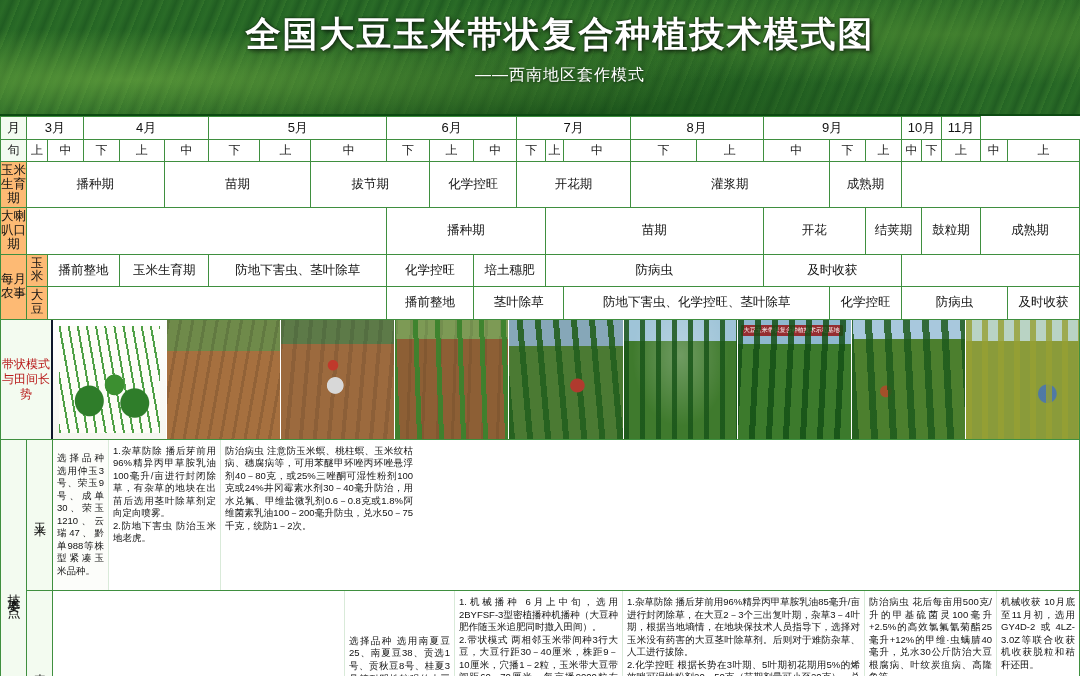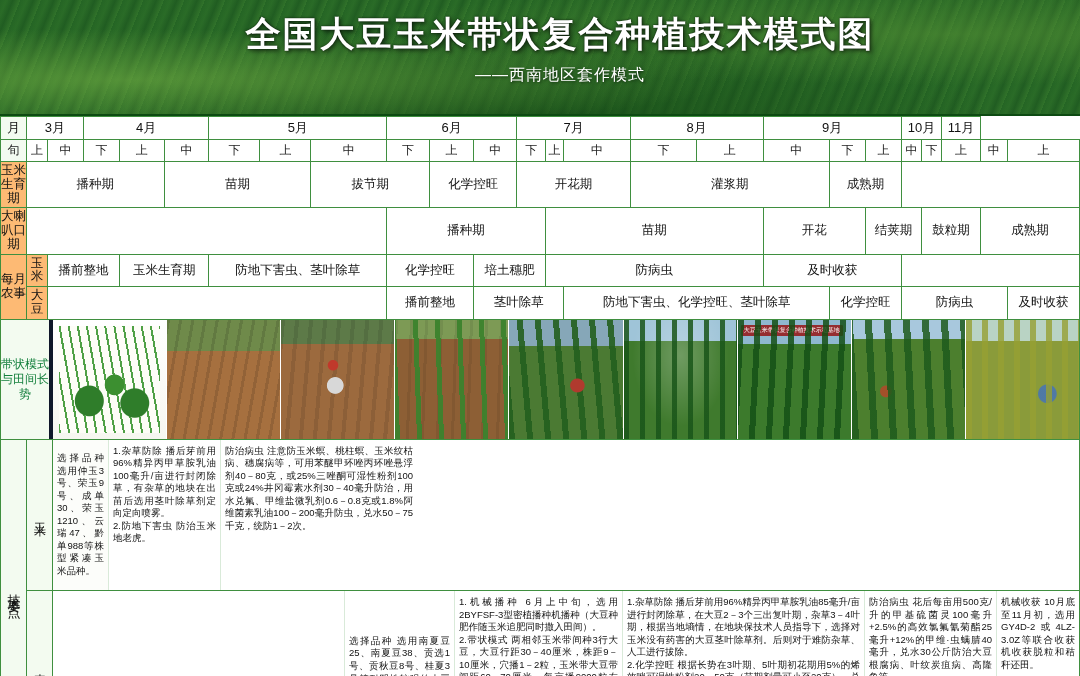--- a/index.html
+++ b/index.html
@@ -78,27 +78,27 @@
   .photos {
     display: flex;
     height: 120px;
     border-left: 1px solid #3f8f3f;
     border-right: 1px solid #3f8f3f;
     border-bottom: 1px solid #3f8f3f;
   }
   .photo-label {
     width: 52px;
     flex: 0 0 52px;
-    border-right: 4px solid #0f172a;
+    border-right: 2px solid #0f172a;
     background: #f3fbf0;
     display:flex; align-items:center; justify-content:center;
     font-size: 12px;
     line-height: 1.25;
     text-align:center;
-    color:#15803d;
+    color:#b91c1c;
   }
   .photo {
     flex: 1 1 0;
     border-right: 1px solid #ffffff;
     position: relative;
     overflow: hidden;
   }
   .photo:last-child { border-right: none; }
   .ph-cap {
     position:absolute; left:3px; top:5px;

